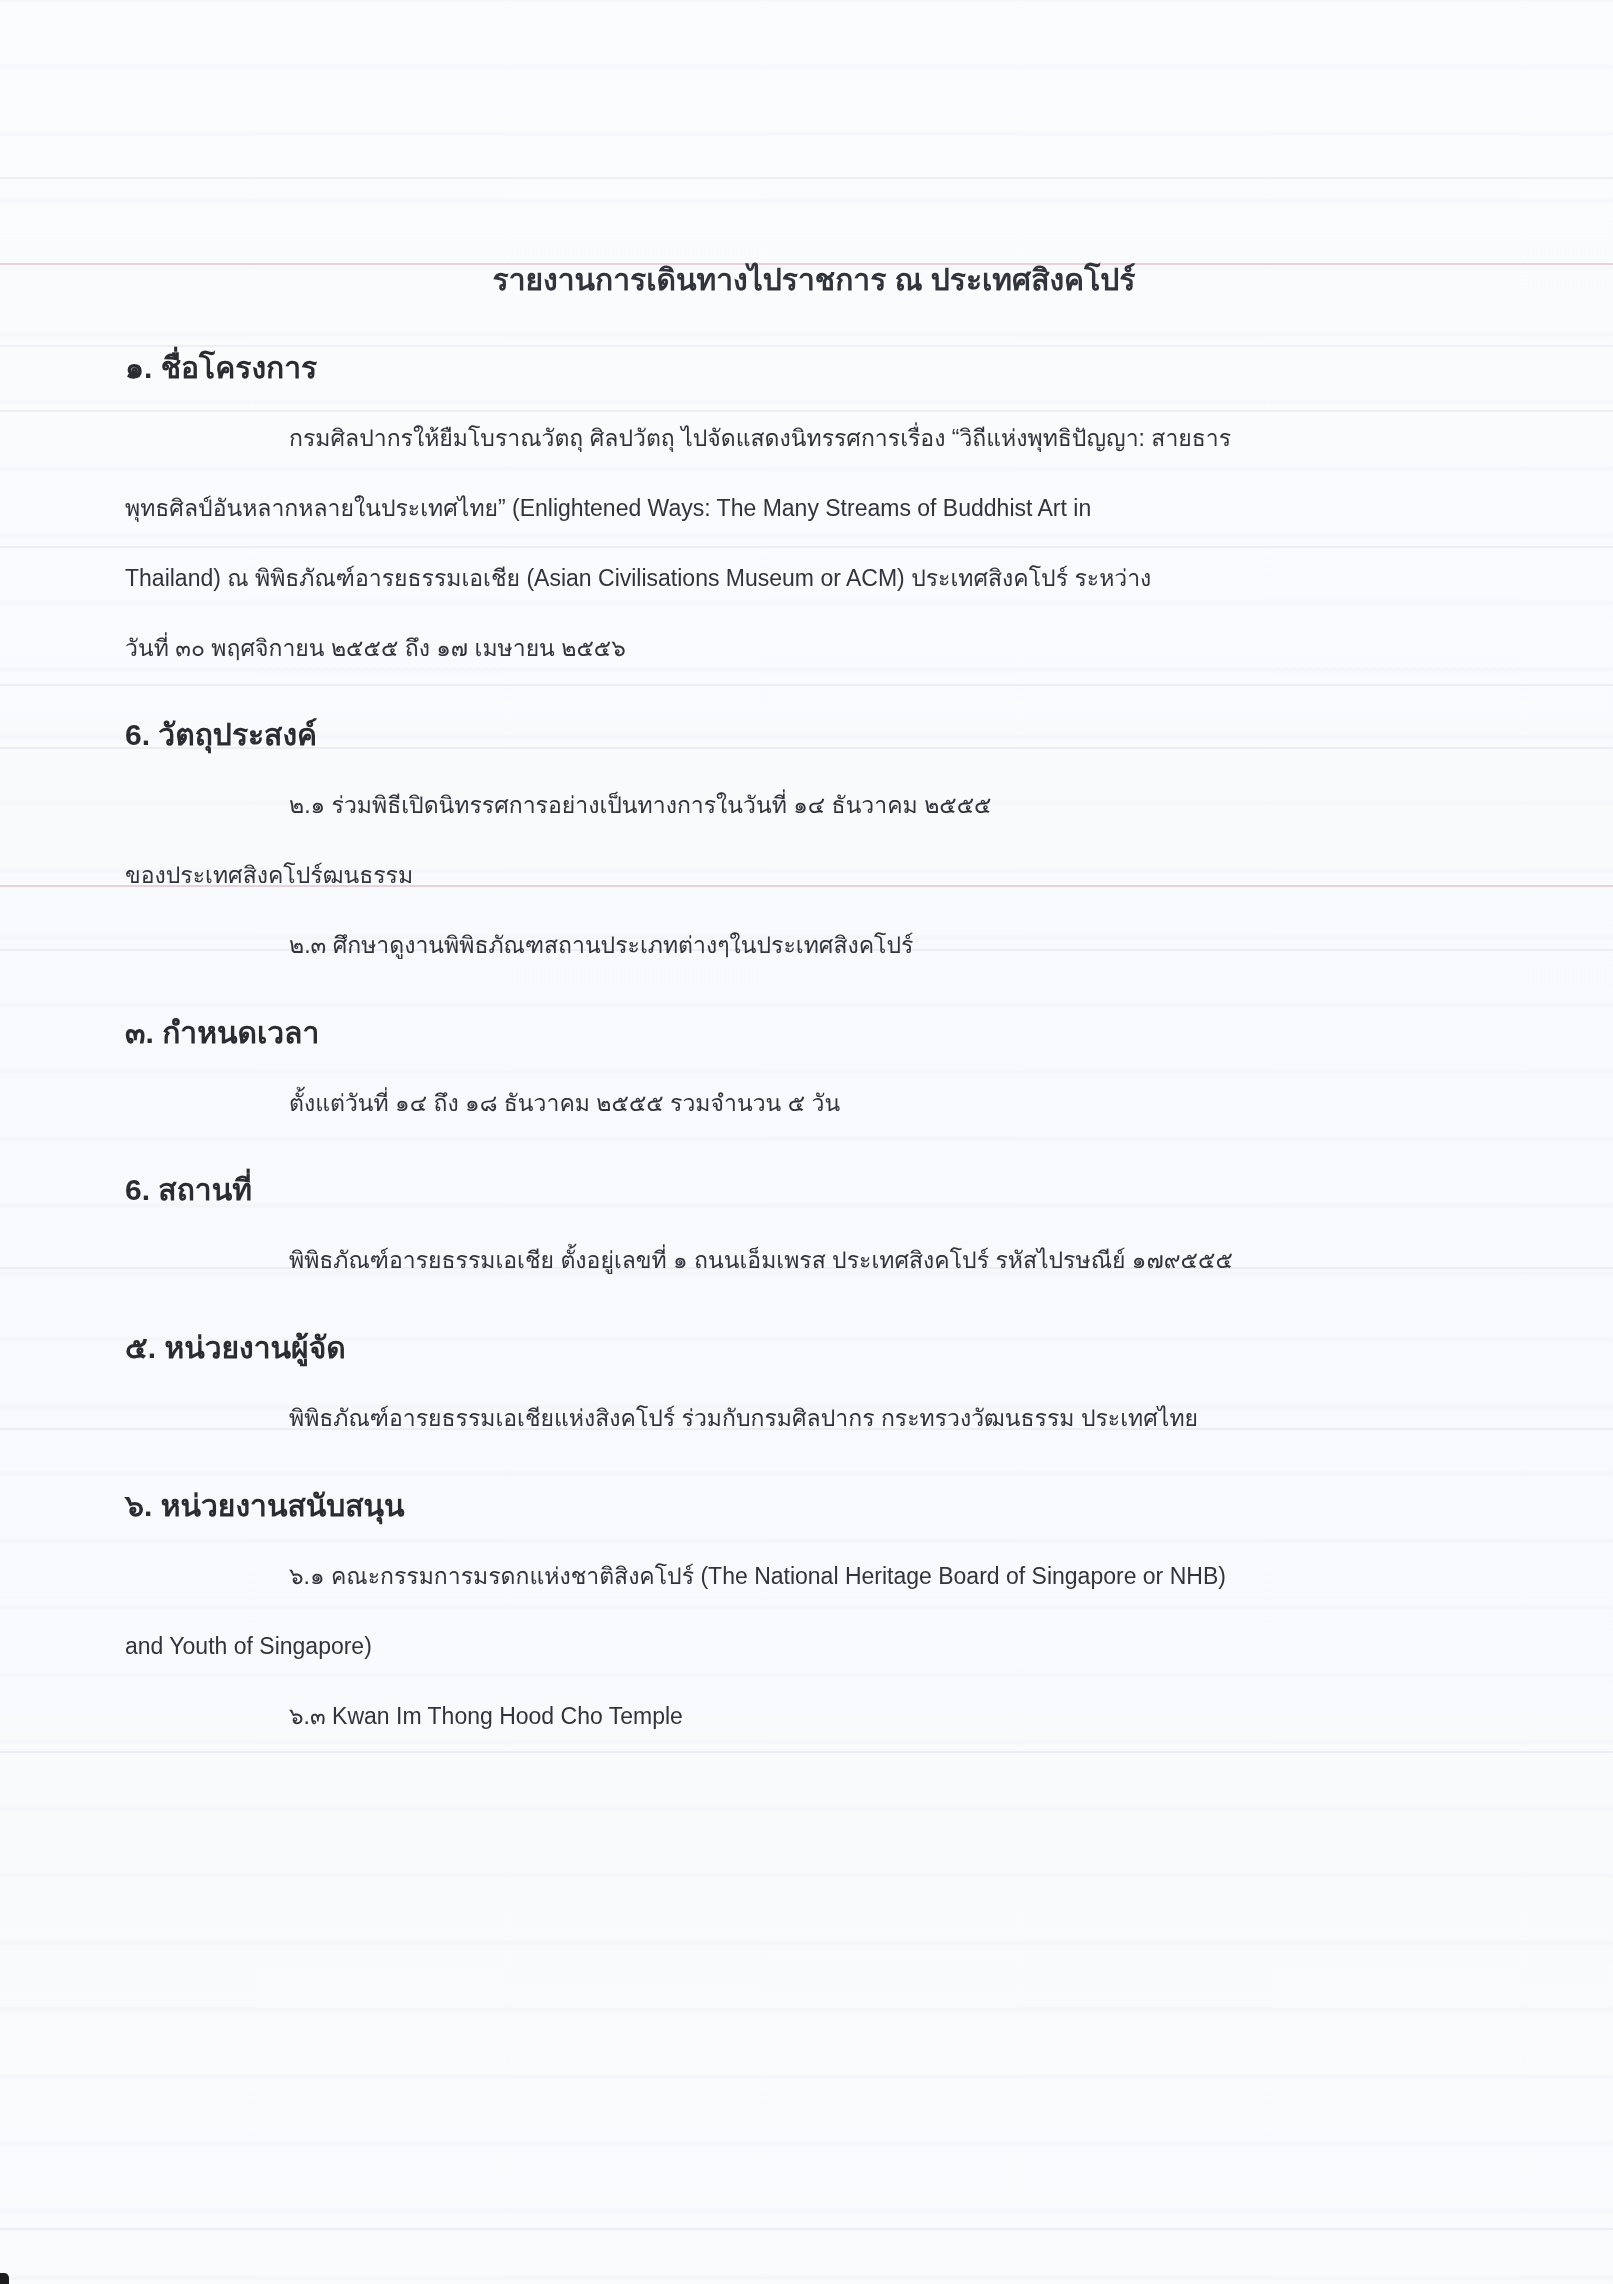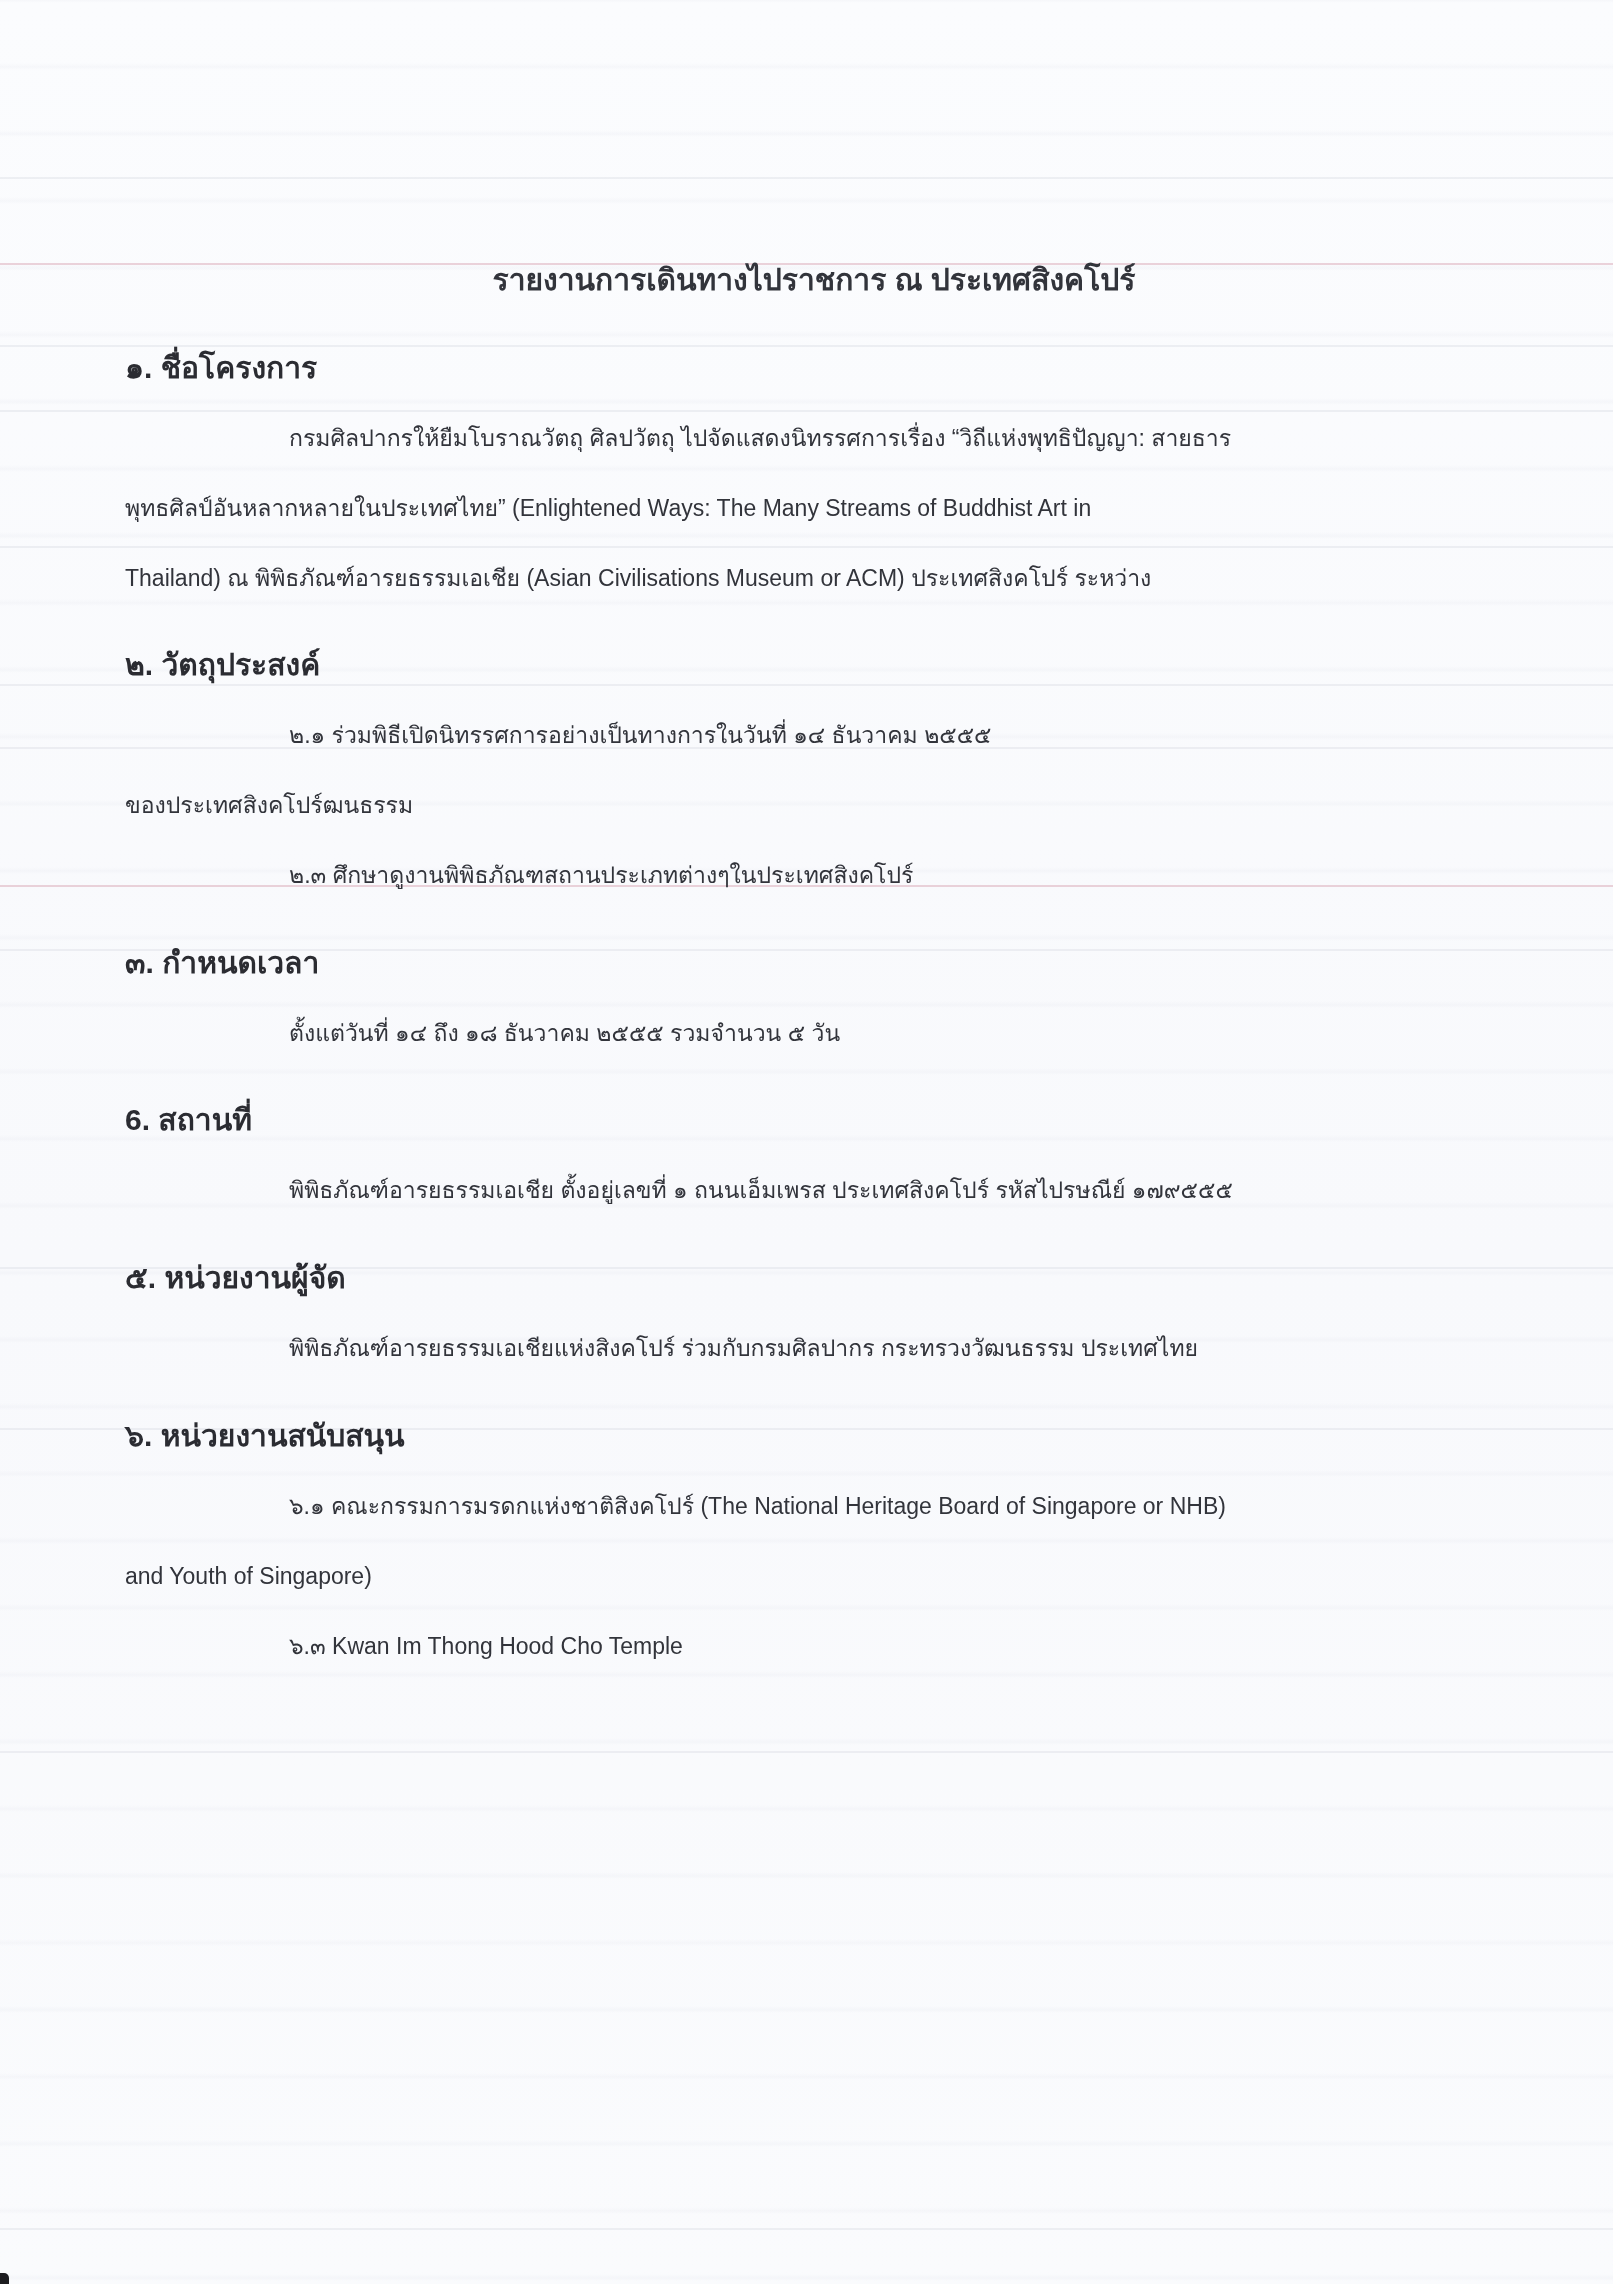--- a/index.html
+++ b/index.html
@@ -107,24 +107,25 @@
 
   <div class="content">
 
     <div class="doc-title">รายงานการเดินทางไปราชการ ณ ประเทศสิงคโปร์</div>
 
     <section class="section">
       <div class="heading">๑. ชื่อโครงการ</div>
       <div class="line indent">กรมศิลปากรให้ยืมโบราณวัตถุ ศิลปวัตถุ ไปจัดแสดงนิทรรศการเรื่อง “วิถีแห่งพุทธิปัญญา: สายธาร</div>
       <div class="line flush">พุทธศิลป์อันหลากหลายในประเทศไทย” (Enlightened Ways: The Many Streams of Buddhist Art in</div>
       <div class="line flush">Thailand) ณ พิพิธภัณฑ์อารยธรรมเอเชีย (Asian Civilisations Museum or ACM) ประเทศสิงคโปร์ ระหว่าง</div>
+      <div class="line flush">วันที่ ๓๐ พฤศจิกายน ๒๕๕๕ ถึง ๑๗ เมษายน ๒๕๕๖</div>
     </section>
 
     <section class="section">
-      <div class="heading">๒. วัตถุประสงค์</div>
+      <div class="heading">6. วัตถุประสงค์</div>
       <div class="line indent">๒.๑ ร่วมพิธีเปิดนิทรรศการอย่างเป็นทางการในวันที่ ๑๔ ธันวาคม ๒๕๕๕</div>
       <div class="line flush">ของประเทศสิงคโปร์ฒนธรรม</div>
       <div class="line indent">๒.๓ ศึกษาดูงานพิพิธภัณฑสถานประเภทต่างๆในประเทศสิงคโปร์</div>
     </section>
 
     <section class="section">
       <div class="heading">๓. กำหนดเวลา</div>
       <div class="line indent">ตั้งแต่วันที่ ๑๔ ถึง ๑๘ ธันวาคม ๒๕๕๕ รวมจำนวน ๕ วัน</div>
     </section>
 

